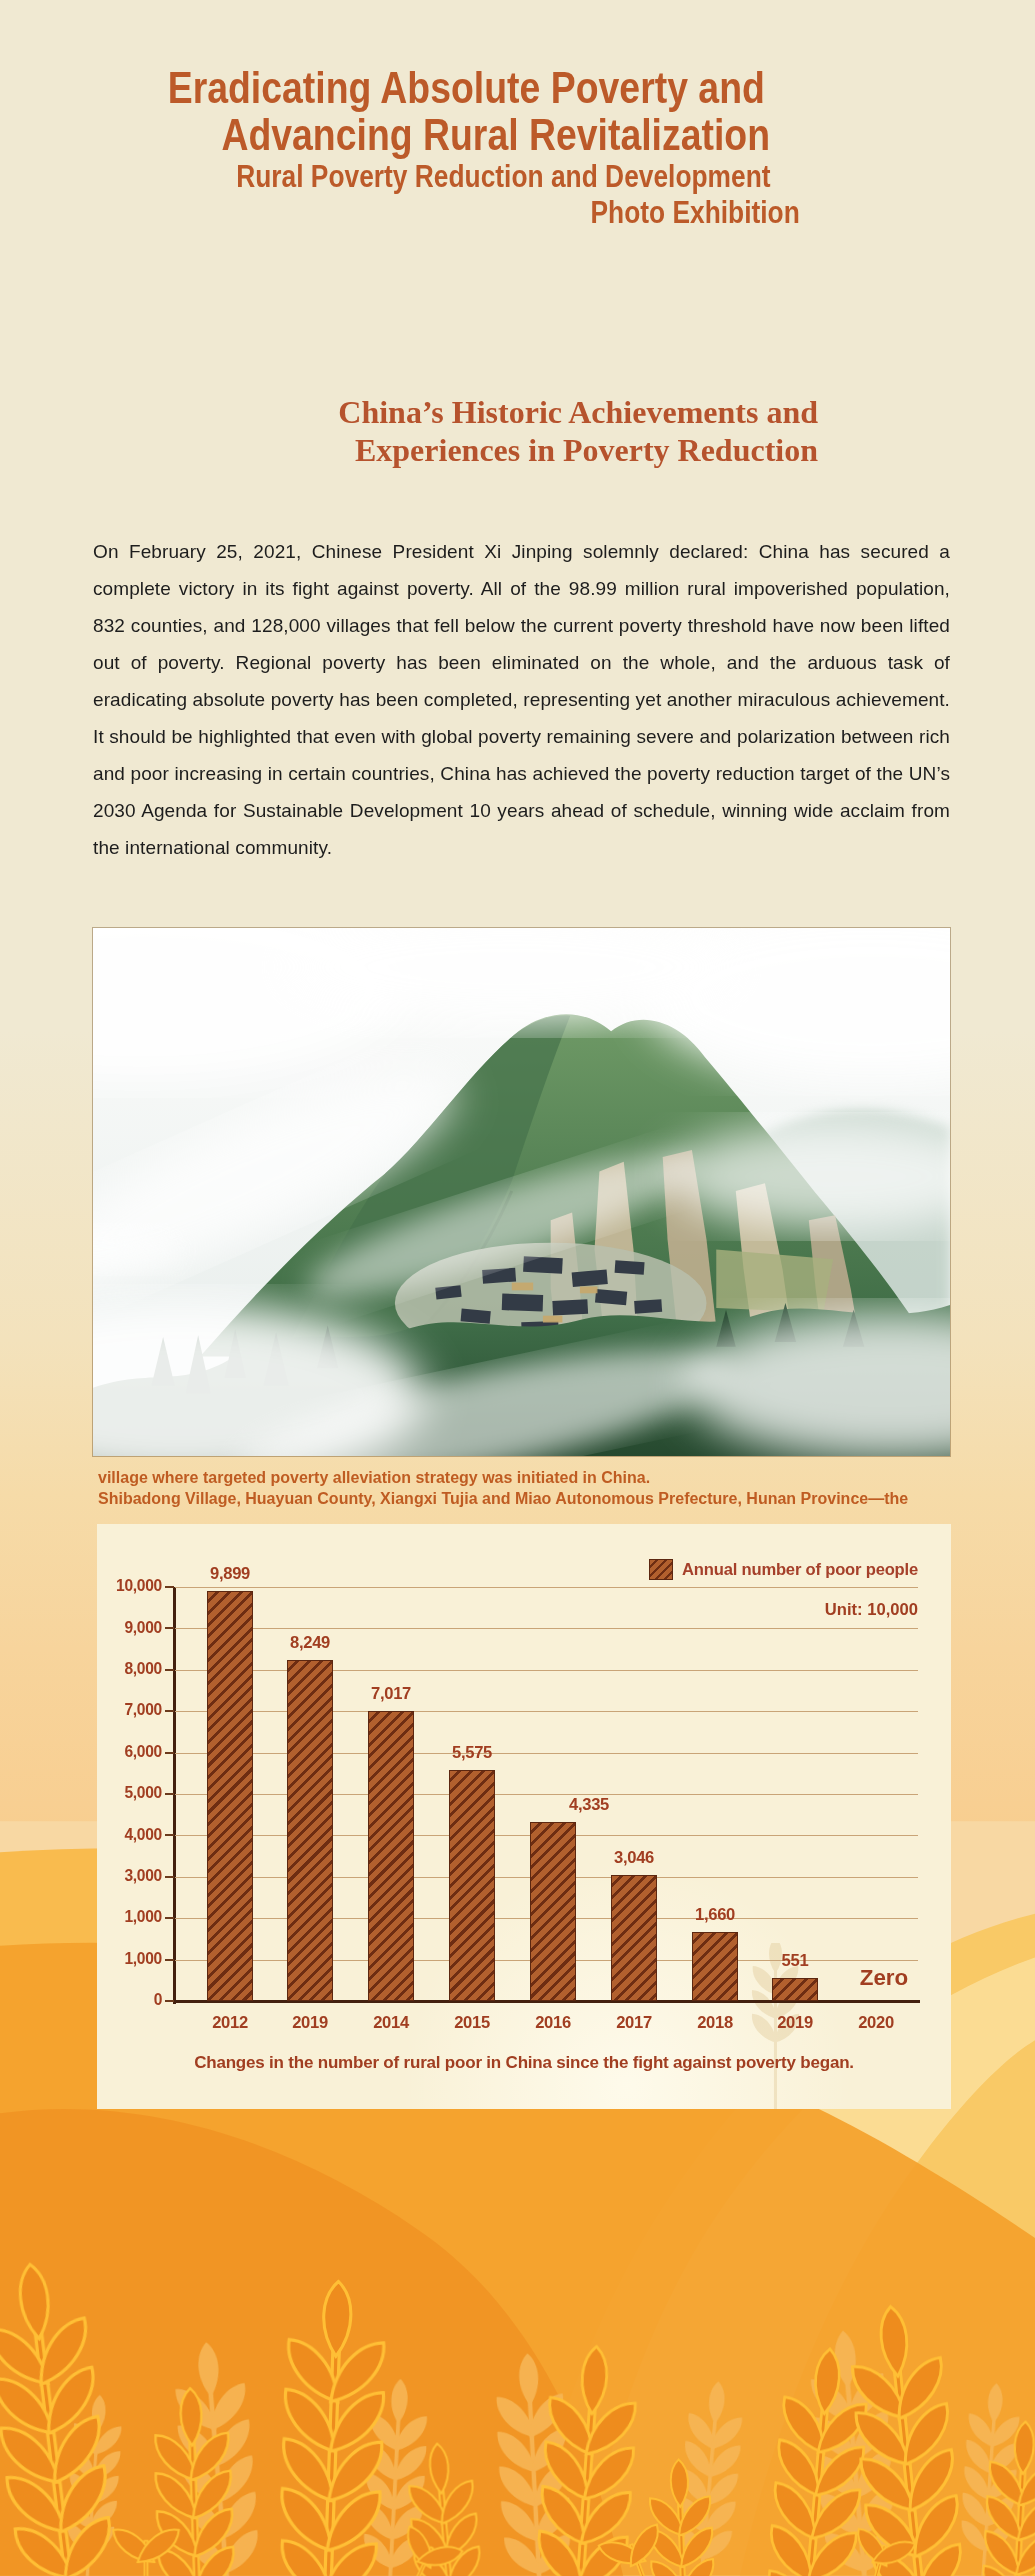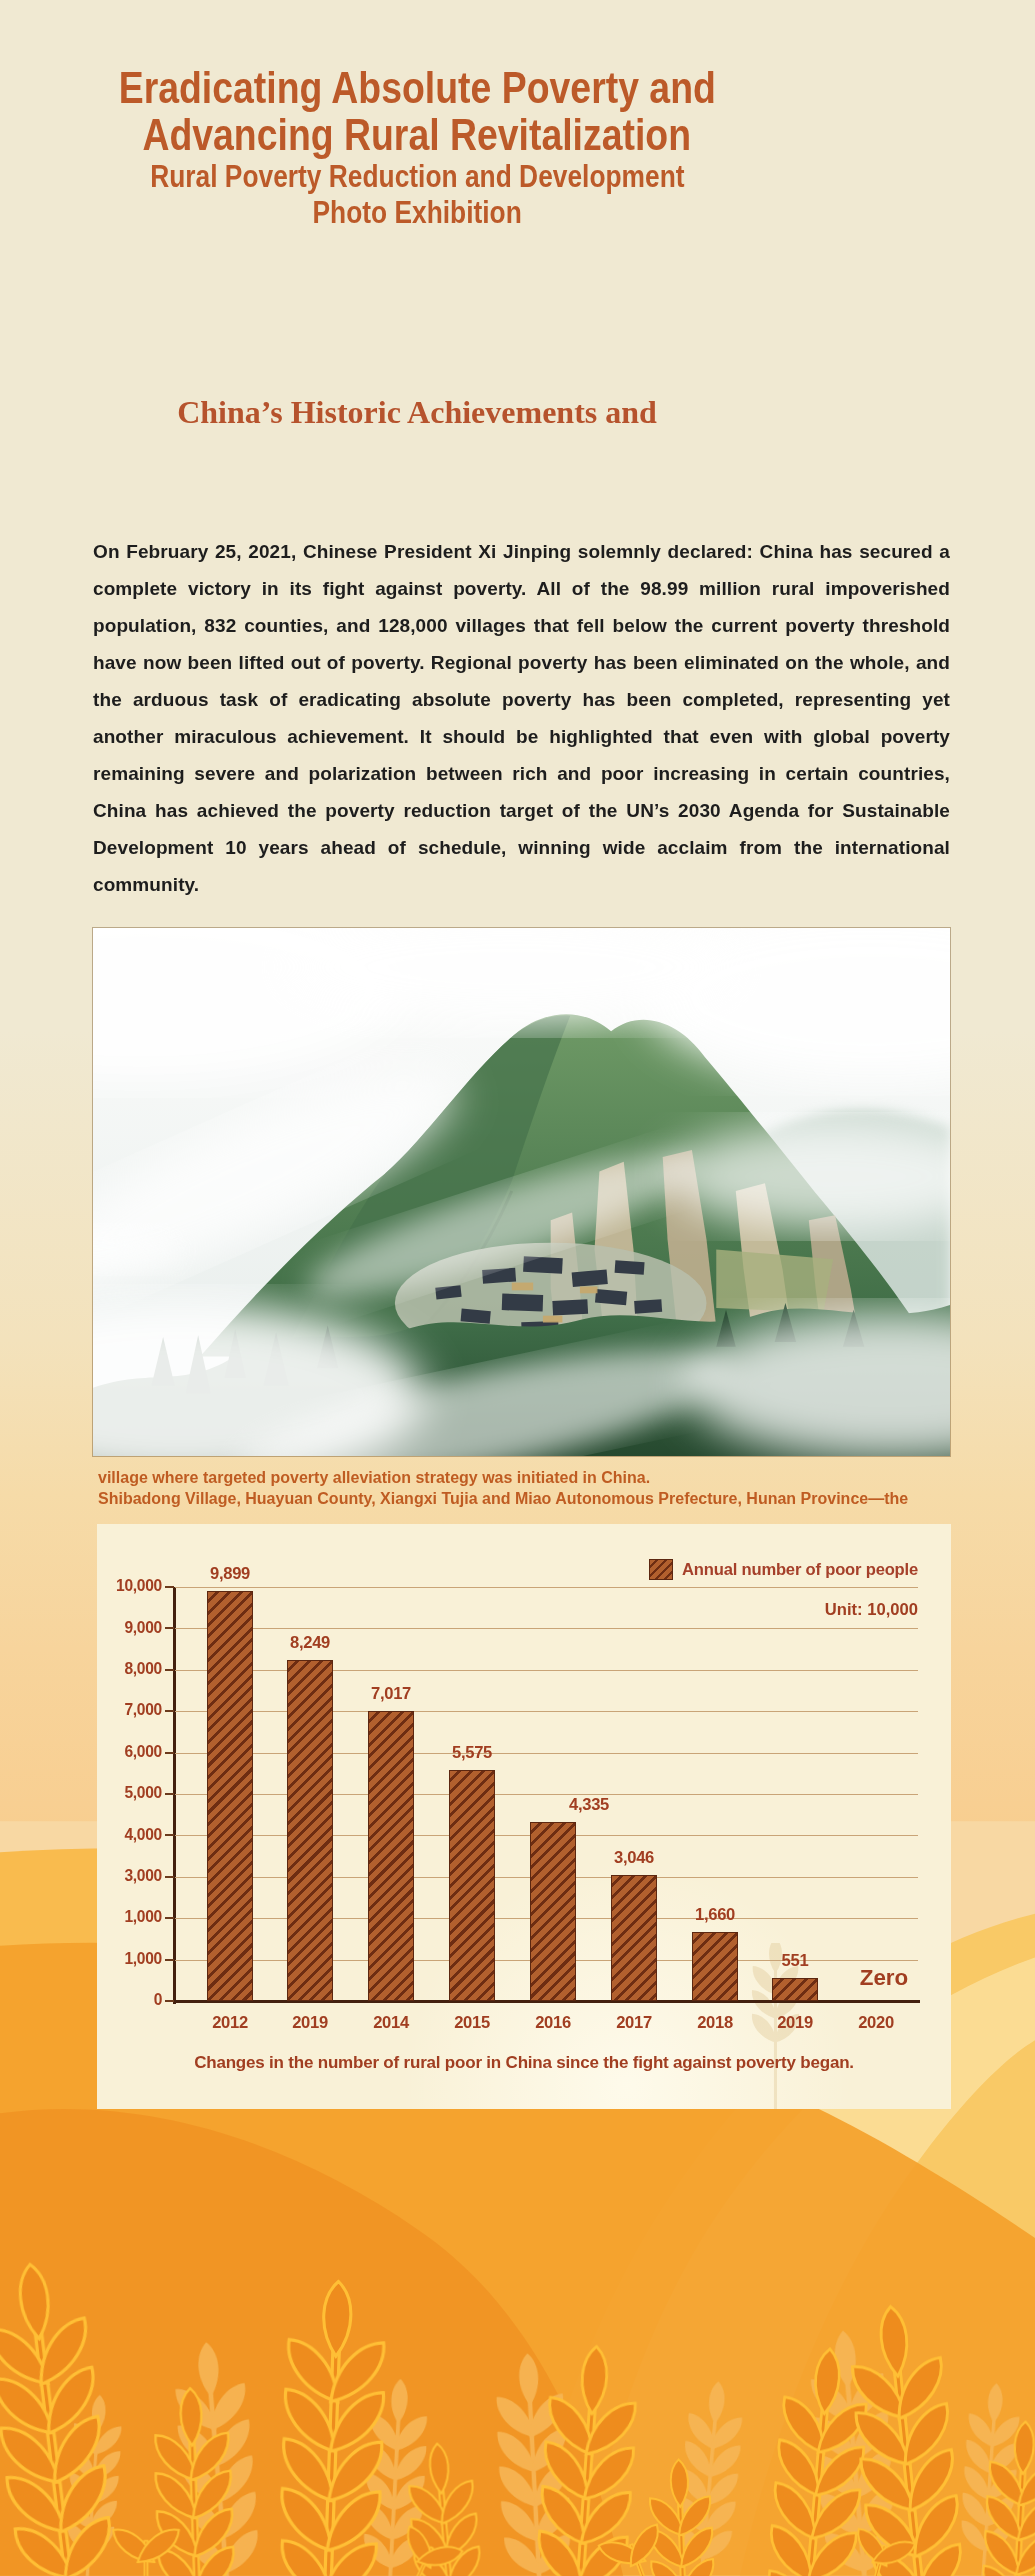--- a/index.html
+++ b/index.html
@@ -3,29 +3,29 @@
 <meta charset="utf-8">
 <style>
   html,body{margin:0;padding:0;background:#e8e2cc;}
   .poster{position:relative;width:1035px;height:2576px;overflow:hidden;margin:0 auto;
           font-family:"Liberation Sans",sans-serif;}
   .bg{position:absolute;inset:0;
       background:linear-gradient(180deg,#f0e9d2 0%,#f0e9d2 40%,#f3e2bc 52%,#f6dba8 58%,#f7d49c 64%,#f8cf92 70%,#f8cc89 74%,#f8cc89 100%);}
   .layer{position:absolute;left:0;top:0;}
 
   
-  .heading{position:absolute;left:8px;width:818px;text-align:center;color:#bc5a29;font-weight:bold;}
+  .heading{position:absolute;left:0;width:818px;text-align:right;color:#bc5a29;font-weight:bold;}
   .cond{display:inline-block;transform:scaleX(.85);transform-origin:center;white-space:nowrap;}
   .title{top:64px;font-size:44px;line-height:47px;letter-spacing:0;}
   .subtitle{top:159px;font-size:31px;line-height:36px;}
   .serif-heading{top:393px;font-family:"Liberation Serif",serif;font-size:32px;line-height:38px;color:#b6532d;}
 
   
   .body-par{position:absolute;left:93px;top:533px;width:857px;font-size:19px;line-height:37px;
-            color:#1d1d1d;text-align:justify;letter-spacing:0.1px;font-weight:bold;}
+            color:#1d1d1d;text-align:justify;letter-spacing:0.1px;}
 
   
   .photo{position:absolute;left:93px;top:928px;width:857px;height:528px;overflow:hidden;
          box-shadow:0 0 0 1px rgba(122,92,48,.45);}
   .photo svg{display:block;}
   .photo-caption{position:absolute;left:98px;top:1467px;width:849px;color:#bf5c22;
                  font-size:16px;font-weight:bold;line-height:21px;}
 
   
   .panel{position:absolute;left:97px;top:1524px;width:854px;height:585px;background:#f9f1d7;
@@ -119,20 +119,21 @@
   <h1 class="heading title" style="margin:0">
     <span class="cond">Eradicating Absolute Poverty and</span><br>
     <span class="cond">Advancing Rural Revitalization</span>
   </h1>
   <h2 class="heading subtitle" style="margin:0">
     <span class="cond">Rural Poverty Reduction and Development</span><br>
     <span class="cond">Photo Exhibition</span>
   </h2>
   <h3 class="heading serif-heading" style="margin:0">
     <span>China’s Historic Achievements and</span><br>
+    <span>Experiences in Poverty Reduction</span>
   </h3>
 
   <p class="body-par" style="margin:0">On February 25, 2021, Chinese President Xi Jinping solemnly declared: China has secured a complete victory in its fight against poverty. All of the 98.99 million rural impoverished population, 832 counties, and 128,000 villages that fell below the current poverty threshold have now been lifted out of poverty. Regional poverty has been eliminated on the whole, and the arduous task of eradicating absolute poverty has been completed, representing yet another miraculous achievement. It should be highlighted that even with global poverty remaining severe and polarization between rich and poor increasing in certain countries, China has achieved the poverty reduction target of the UN’s 2030 Agenda for Sustainable Development 10 years ahead of schedule, winning wide acclaim from the international community.</p>
 
   <div class="photo">
     <svg width="857" height="528" viewBox="0 0 880 542">
       <defs>
         <linearGradient id="sky" x1="0" y1="0" x2="0" y2="1">
           <stop offset="0" stop-color="#fdfdfc"></stop>
             <stop offset="1" stop-color="#e4ebe9"></stop>

